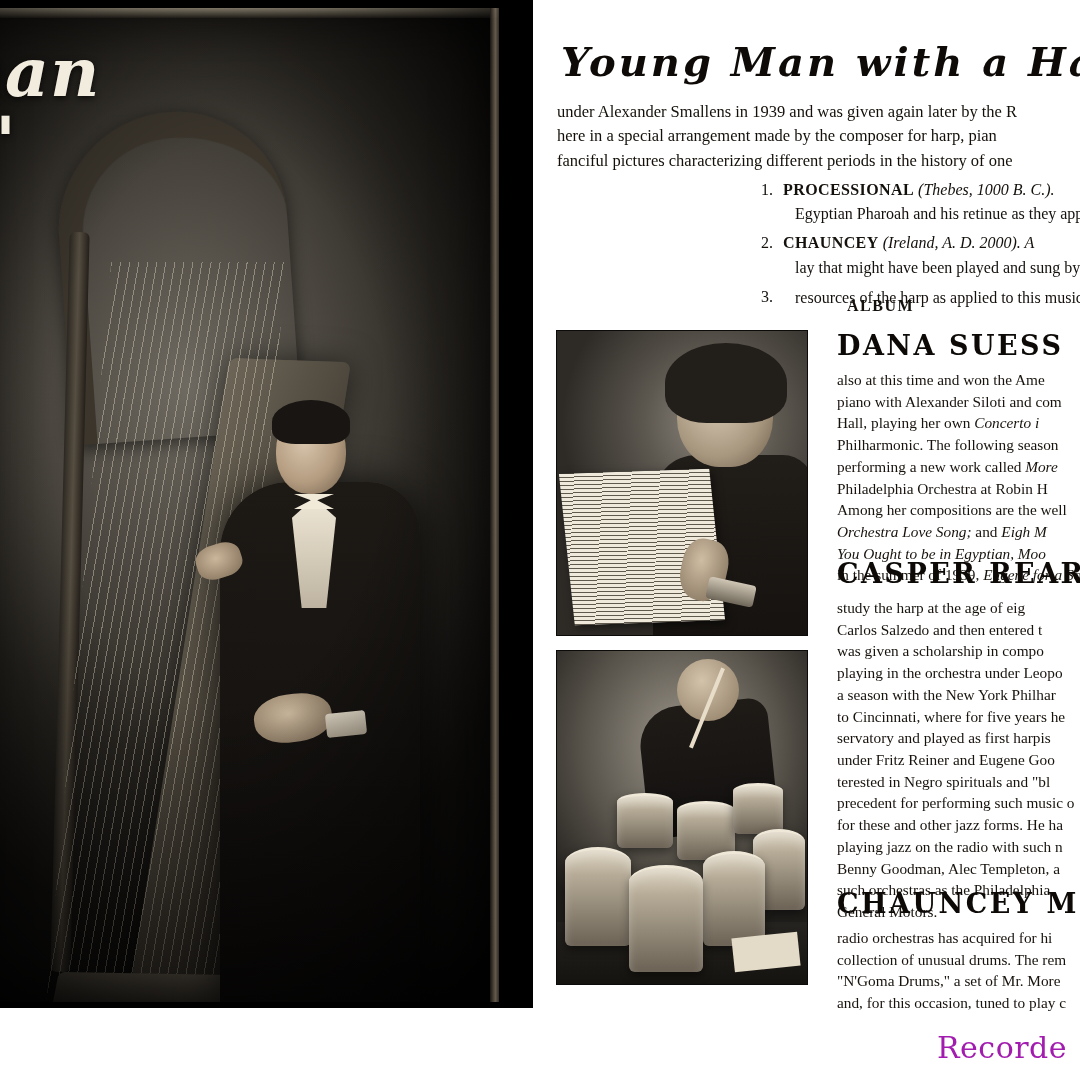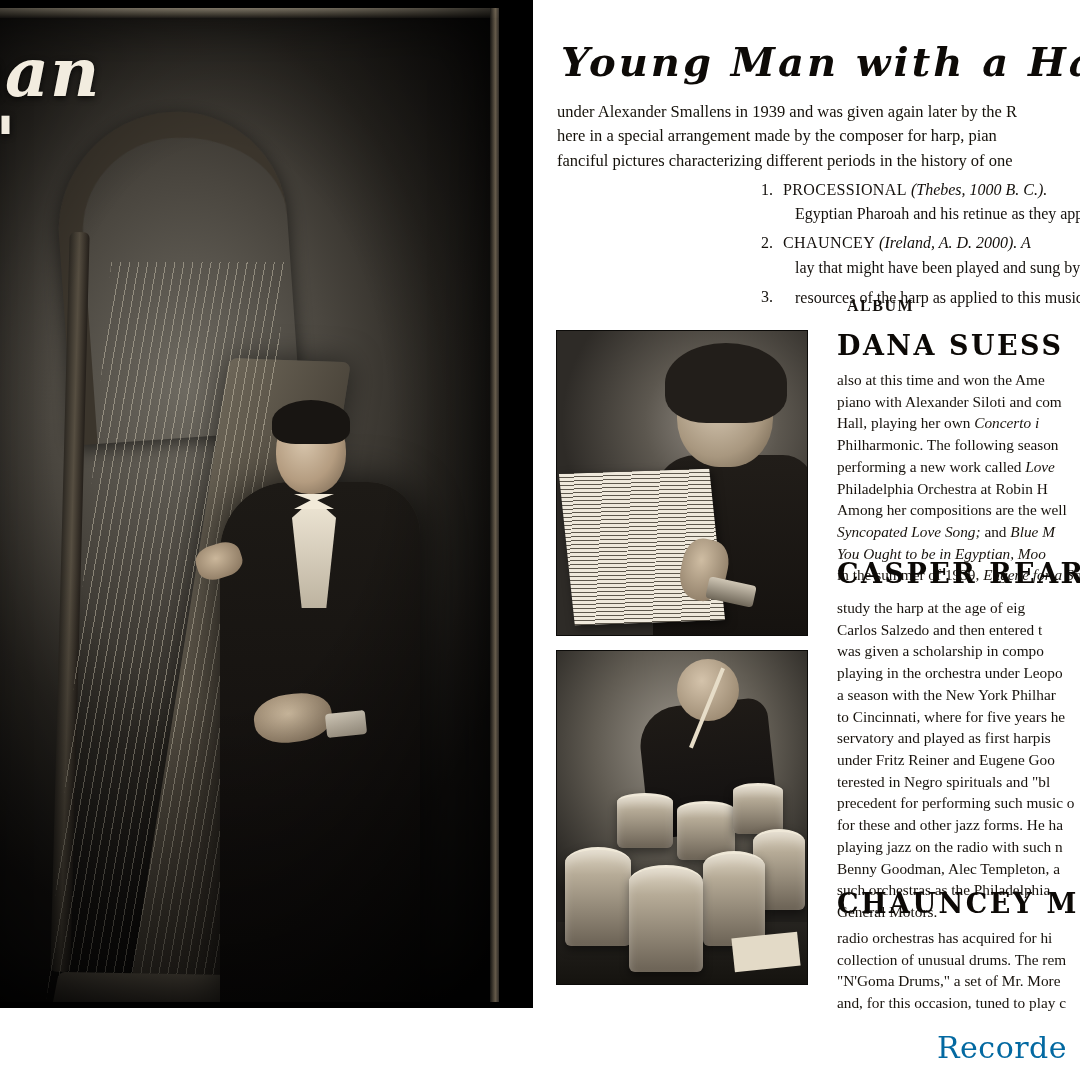--- a/index.html
+++ b/index.html
@@ -241,21 +241,21 @@
     margin-bottom: 6px;
   }
   .track-num {
     width: 28px;
     text-align: right;
     padding-right: 10px;
     flex: 0 0 auto;
   }
   .track-body { flex: 1 1 auto; }
   .track-title {
-    font-weight: 400;
+    font-weight: 700;
     letter-spacing: 0.4px;
   }
   .track-era { font-style: italic; }
   .track-desc {
     display: block;
     margin-top: 1px;
     margin-left: 12px;
     white-space: nowrap;
   }
   .album-line {
@@ -399,21 +399,21 @@
   .bio-reardon { top: 558px; }
   .bio-morehouse { top: 888px; }
 
   .footer {
     position: absolute;
     left: 392px; top: 1030px;
     font-family: "DejaVu Serif", serif;
     font-size: 30px;
     letter-spacing: 0.5px;
     white-space: nowrap;
-    color: #0369a1;
+    color: #a21caf;
   }
   em.i { font-style: italic; }
 </style>
 </head>
 <body>
 
 <div class="page">
 
   <div class="left-panel">
     <div class="cover">
@@ -517,24 +517,24 @@
       <div class="drm-paper"></div>
     </div>
 
     <div class="bio bio-suesse">
       <div class="bio-name">DANA SUESS</div>
       <div class="bio-text">
         <div>also at this time and won the Ame</div>
         <div>piano with Alexander Siloti and com</div>
         <div>Hall, playing her own <em class="i">Concerto i</em></div>
         <div>Philharmonic.   The following season</div>
-        <div>performing a new work called <em class="i">Love</em></div>
+        <div>performing a new work called <em class="i">More</em></div>
         <div>Philadelphia Orchestra at Robin H</div>
         <div>Among her compositions are the well</div>
-        <div><em class="i">Syncopated Love Song;</em> and <em class="i">Blue M</em></div>
+        <div><em class="i">Orchestra Love Song;</em> and <em class="i">Eigh M</em></div>
         <div><em class="i">You Ought to be in Egyptian, Moo</em></div>
         <div>in the summer of 1939, <em class="i">Eugene for a So</em></div>
       </div>
     </div>
 
     <div class="bio bio-reardon">
       <div class="bio-name">CASPER REAR</div>
       <div class="bio-text">
         <div>study  the  harp  at  the  age  of  eig</div>
         <div>Carlos  Salzedo  and  then  entered  t</div>

